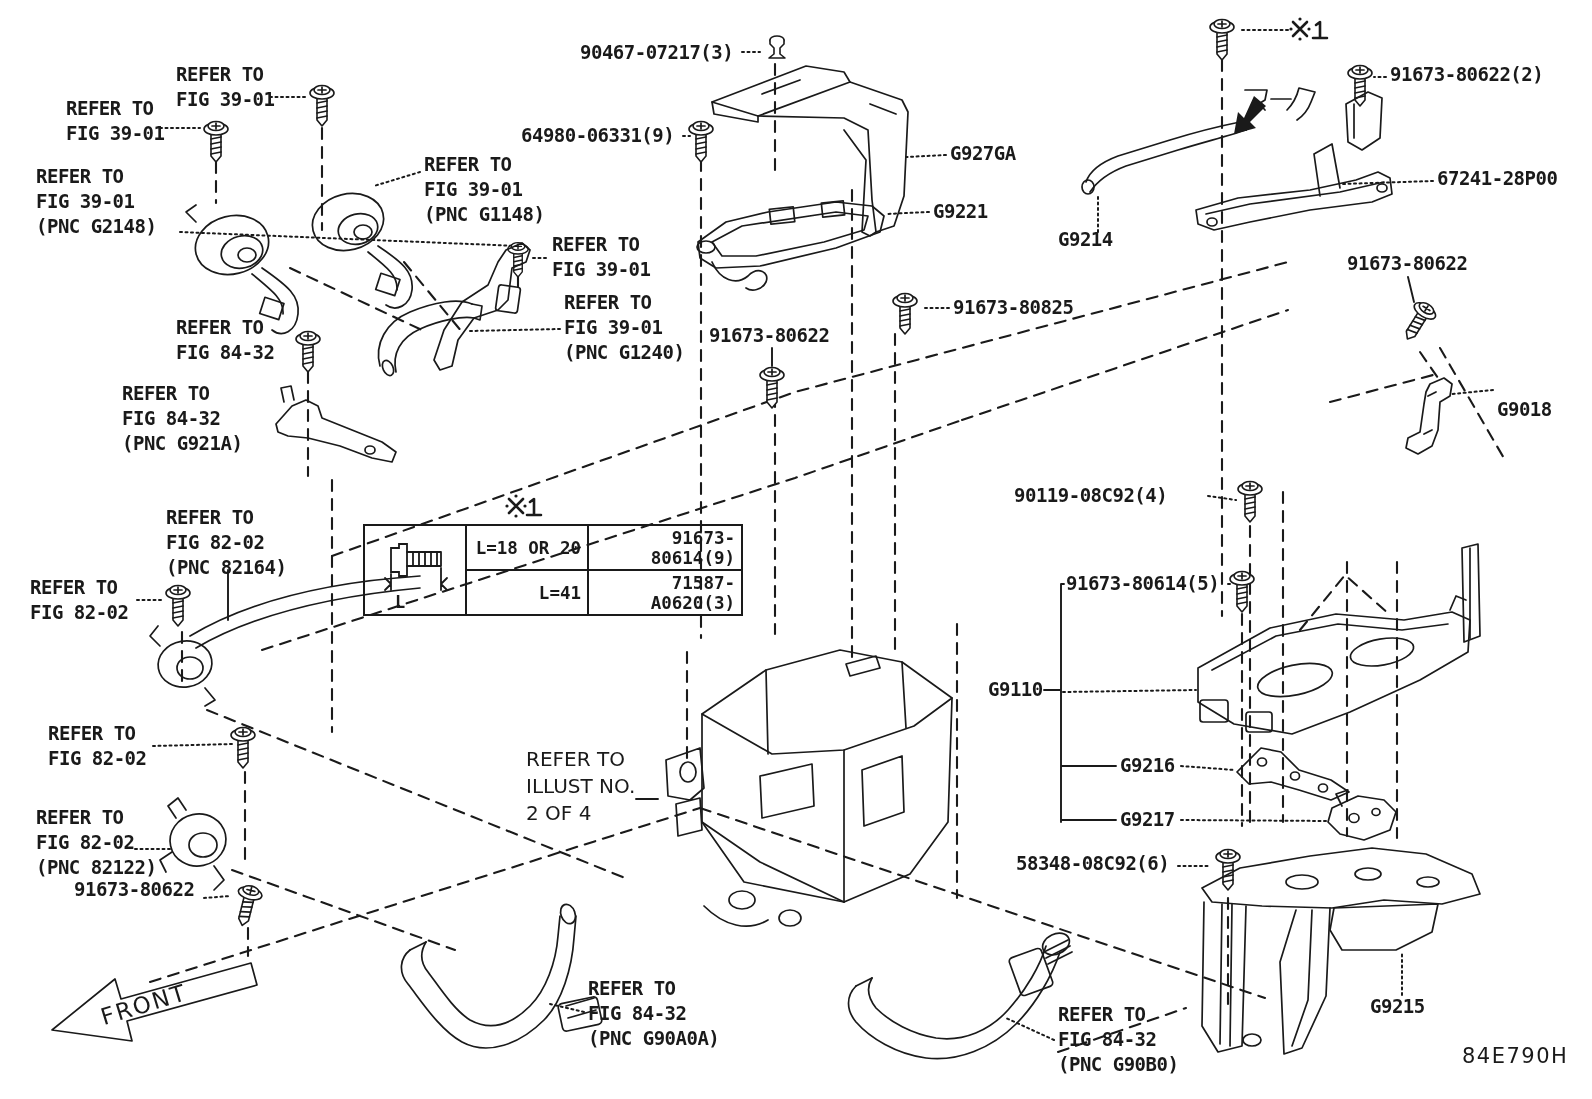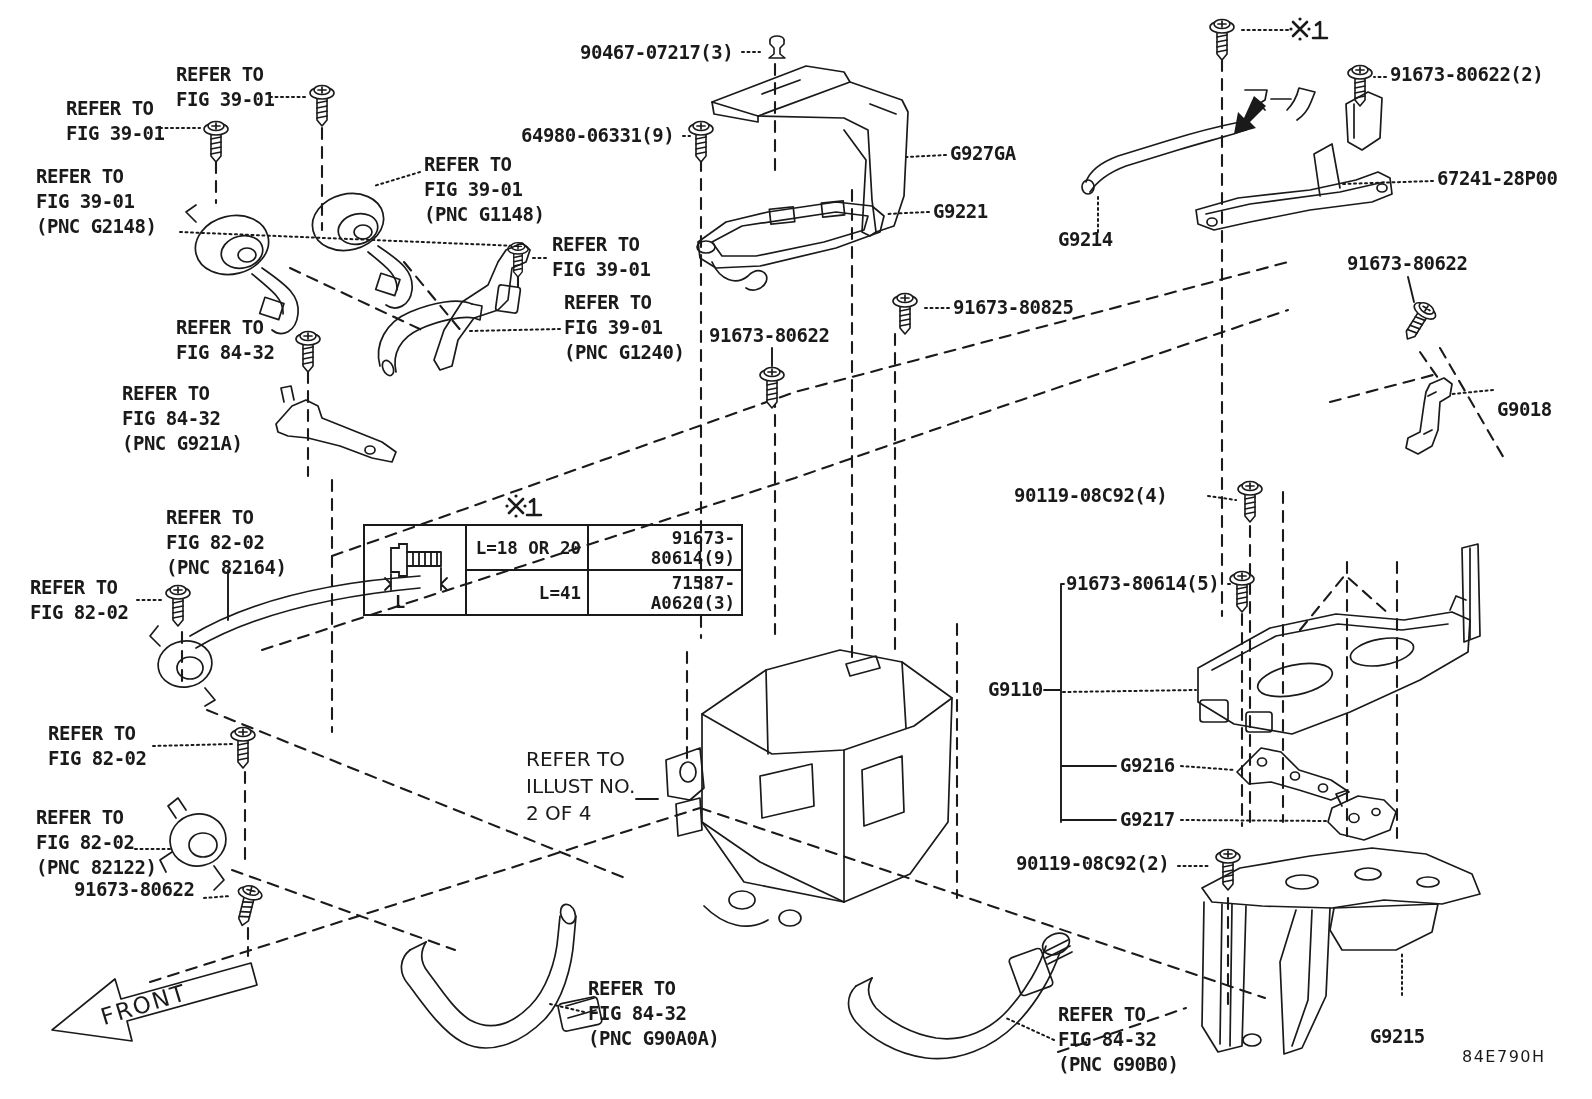--- a/index.html
+++ b/index.html
@@ -14,21 +14,21 @@
   .art .scrw{fill:#ffffff;stroke:#1a1a1a;stroke-width:1.6;}
   .art .ink{fill:#1a1a1a;stroke:none;}
   .art .glyph{stroke-width:2.6;}
   .lbl{position:absolute;font-weight:700;font-size:19px;line-height:25px;
        letter-spacing:-0.5px;white-space:pre-line;color:#1a1a1a;}
   .lbl.light{font-family:"DejaVu Sans", sans-serif;font-weight:400;font-size:20px;
        line-height:27px;letter-spacing:0;}
   .lbl.ghost{color:transparent;}
   .lbl.front-label{font-family:"DejaVu Sans", sans-serif;font-weight:400;font-size:23px;
        letter-spacing:2px;transform:rotate(-17deg);transform-origin:left top;}
-  .lbl.code{font-family:"DejaVu Sans", sans-serif;font-weight:400;font-size:16px;letter-spacing:1.5px;}
+  .lbl.code{font-family:"DejaVu Sans", sans-serif;font-weight:400;font-size:21px;letter-spacing:1.5px;}
   .spec{position:absolute;left:363px;top:524px;}
   .spec table{border-collapse:collapse;}
   .spec td{border:2.5px solid #1a1a1a;font-size:17.5px;font-weight:700;
        text-align:right;padding:0 6px;height:43px;color:#1a1a1a;}
   .spec td.icon-cell{width:88px;position:relative;}
   .spec td.len-cell{width:108px;}
   .spec td.pn-cell{width:140px;}
   .dim-label{position:absolute;left:30px;bottom:2px;font-size:17px;font-weight:700;}
 </style>
 </head>
@@ -291,28 +291,28 @@
   <div class="lbl" style="left:1120px;top:807px">G9217</div>
   <div class="lbl light" style="left:526px;top:746px">REFER TO
 ILLUST NO.
 2 OF 4</div>
   <div class="lbl" style="left:48px;top:721px">REFER TO
 FIG 82-02</div>
   <div class="lbl" style="left:36px;top:805px">REFER TO
 FIG 82-02
 (PNC 82122)</div>
   <div class="lbl" style="left:74px;top:877px">91673-80622</div>
-  <div class="lbl" style="left:1016px;top:851px">90119-08C92(2)</div>
+  <div class="lbl" style="left:1016px;top:851px">58348-08C92(6)</div>
   <div class="lbl" style="left:588px;top:976px">REFER TO
 FIG 84-32
 (PNC G90A0A)</div>
   <div class="lbl" style="left:1058px;top:1002px">REFER TO
 FIG 84-32
 (PNC G90B0)</div>
-  <div class="lbl" style="left:1370px;top:1024px">G9215</div>
+  <div class="lbl" style="left:1370px;top:994px">G9215</div>
 
   <div class="lbl ghost" style="left:505px;top:494px">※1</div>
   <div class="spec">
     <table>
       <tbody>
           <tr>
         <td class="icon-cell" rowspan="2">
           <svg width="84" height="56" viewBox="0 0 84 56">
             <g style="stroke:#1a1a1a;fill:none;stroke-width:1.8;stroke-linecap:round">
               <path d="M16,8 L24,8 L24,4 L32,4 L32,36 L24,36 L24,32 L16,32 Z" style="fill:#fff"></path>

